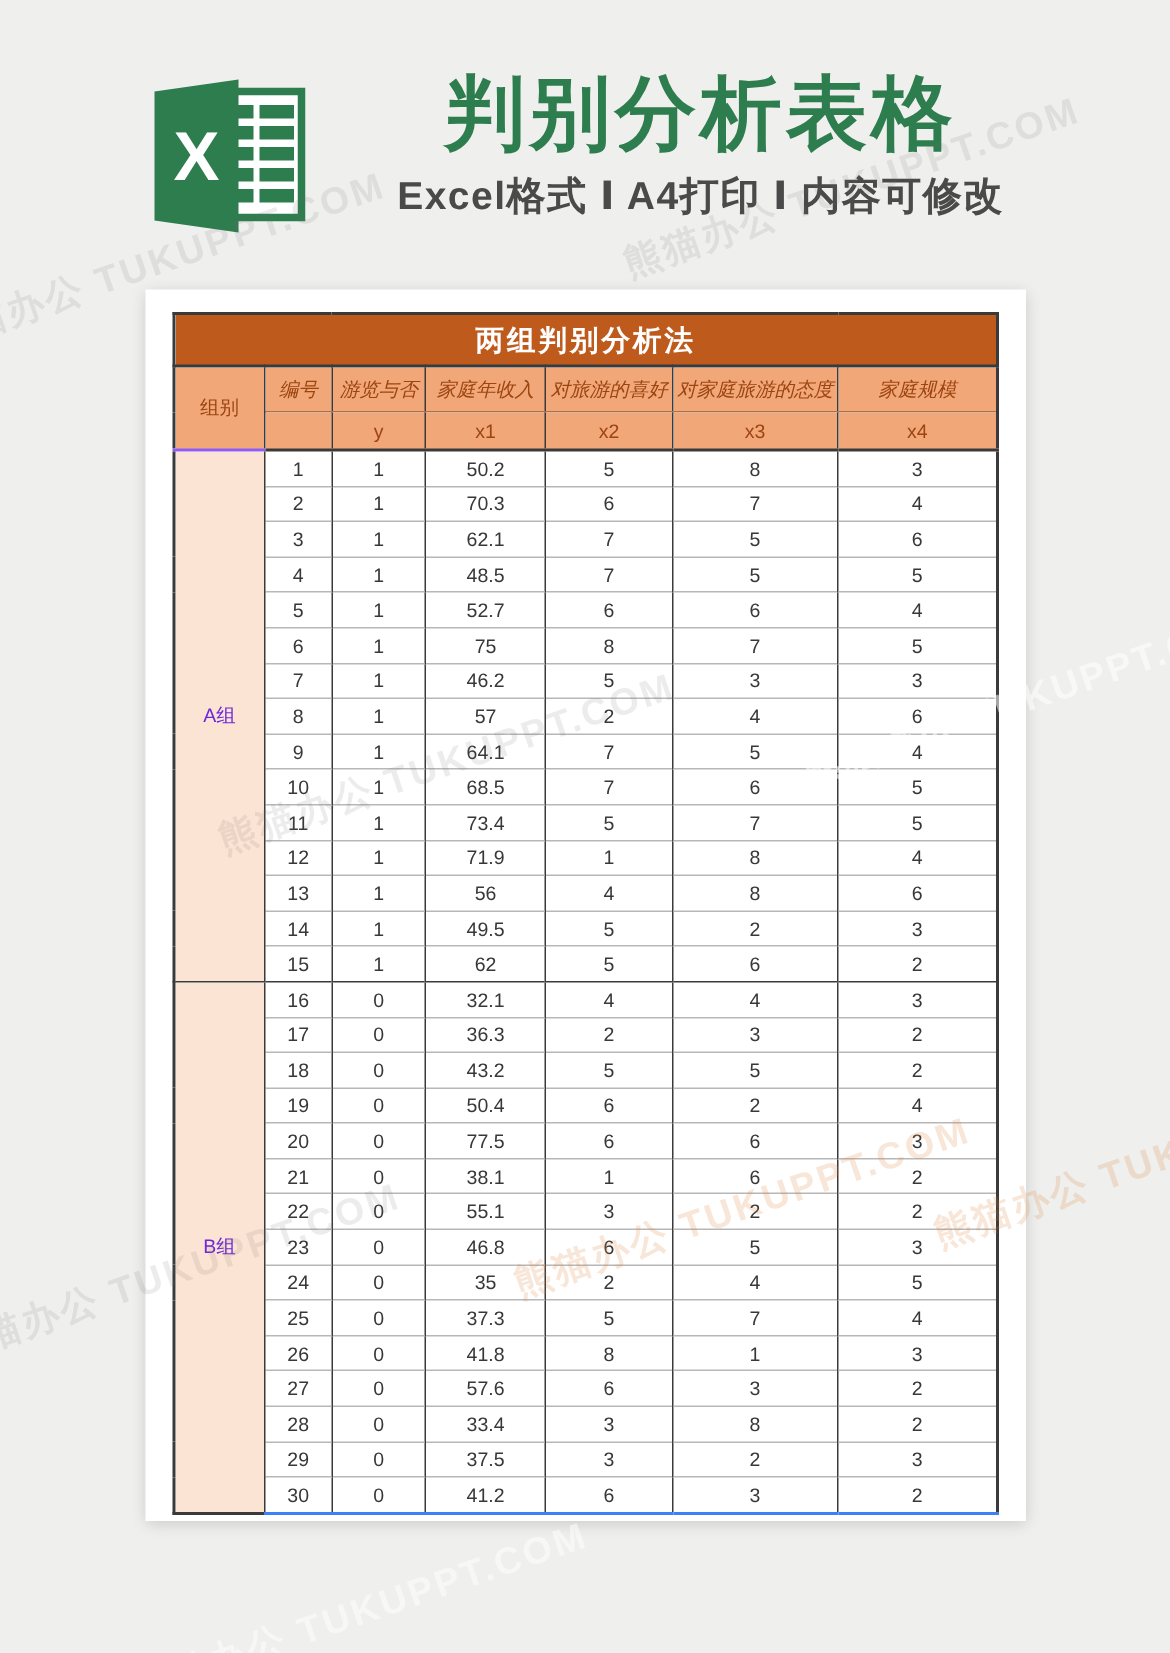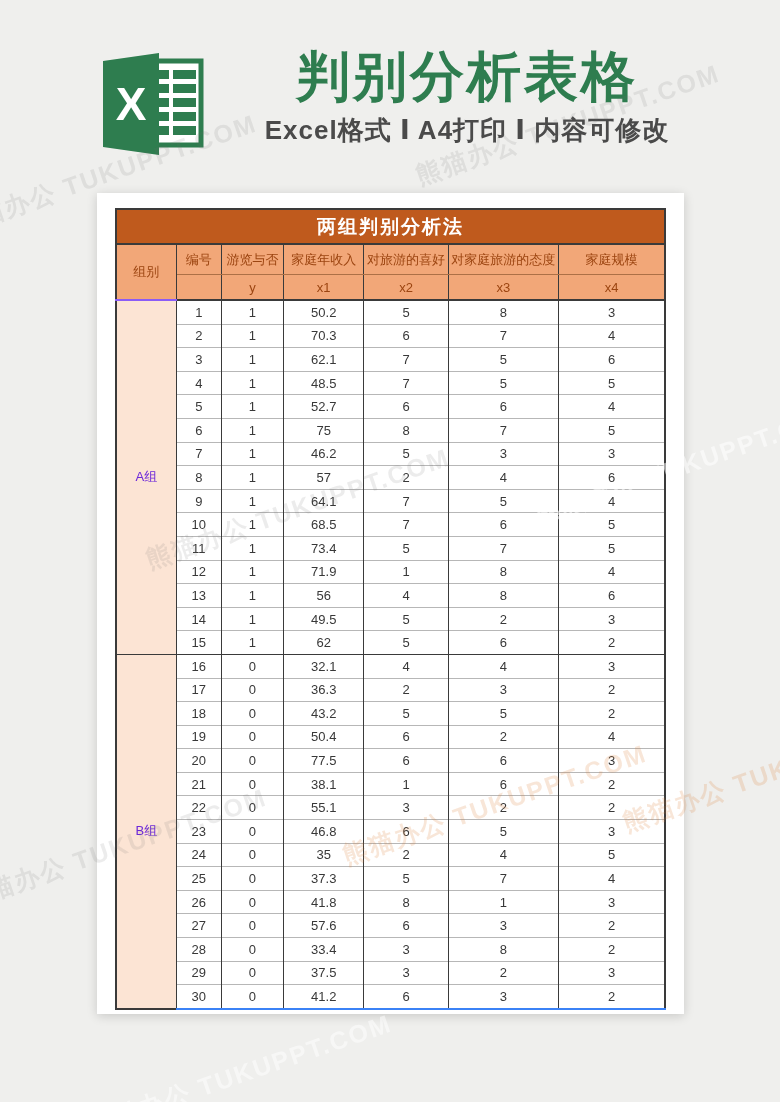--- a/index.html
+++ b/index.html
@@ -41,21 +41,21 @@
   }
   .t-title{
     background:#bf5a1d;color:#ffffff;font-weight:bold;font-size:19px;
     height:33px;letter-spacing:2px;
     border:2px solid #3a3a3a;border-bottom:2px solid #3a3a3a;
   }
   th.hcell, th.hsub, th.group-head{
     background:#f2a778;color:#9c4511;font-weight:normal;font-size:13px;
     border-left:1px solid #3a3a3a;border-right:1px solid #3a3a3a;
   }
-  th.hcell{height:29px;border-bottom:1px solid #ad7046;}
+  th.hcell{height:29px;border-bottom:1px solid #ad7046;font-style:italic;}
   th.hsub{height:24px;border-bottom:2px solid #3a3a3a;}
   th.group-head{border-bottom:2px solid #8b5cf6;}
   tbody td{
     height:22.6px;background:#ffffff;
     border-left:1px solid #3a3a3a;border-right:1px solid #3a3a3a;
     border-top:1px solid #b7b7b7;
   }
   tbody td.group-cell{
     background:#fce4d4;color:#6d28d9;border-top:1px solid #b7b7b7;
   }

